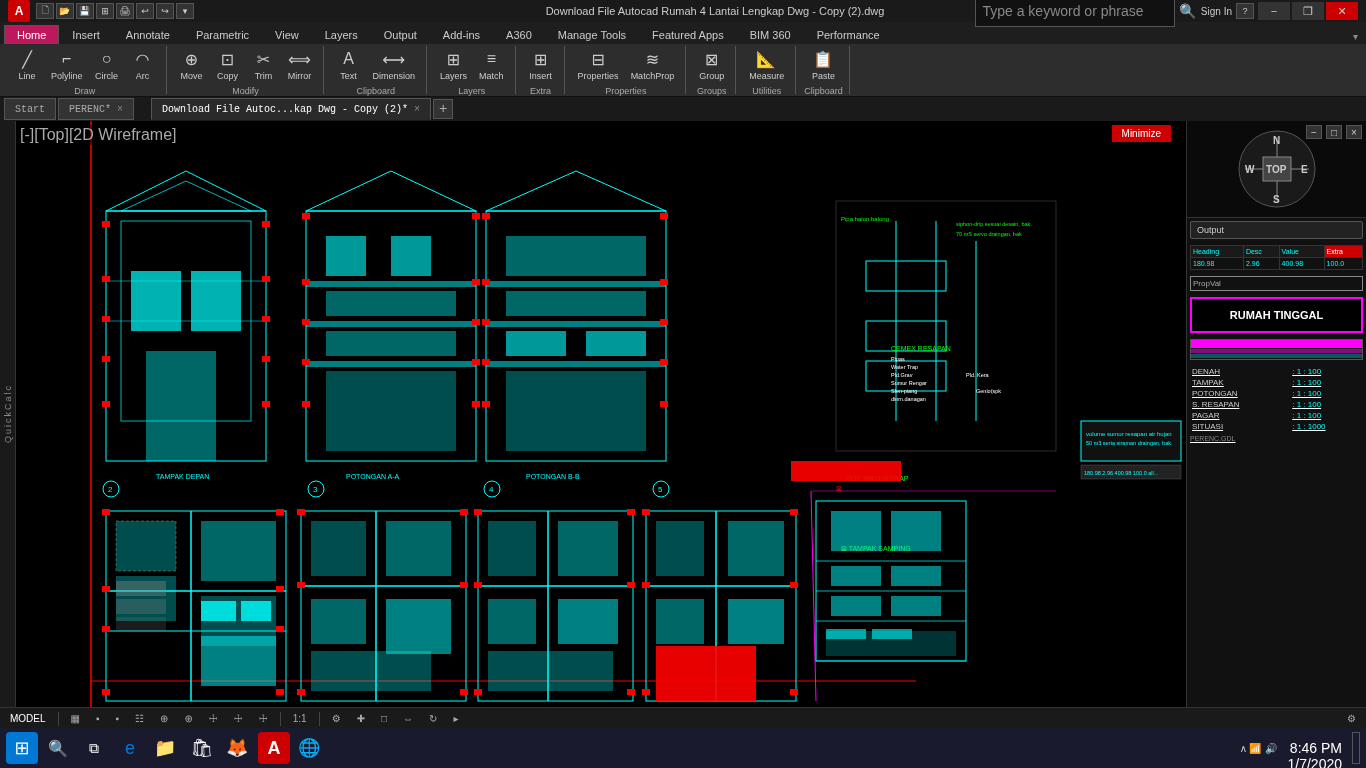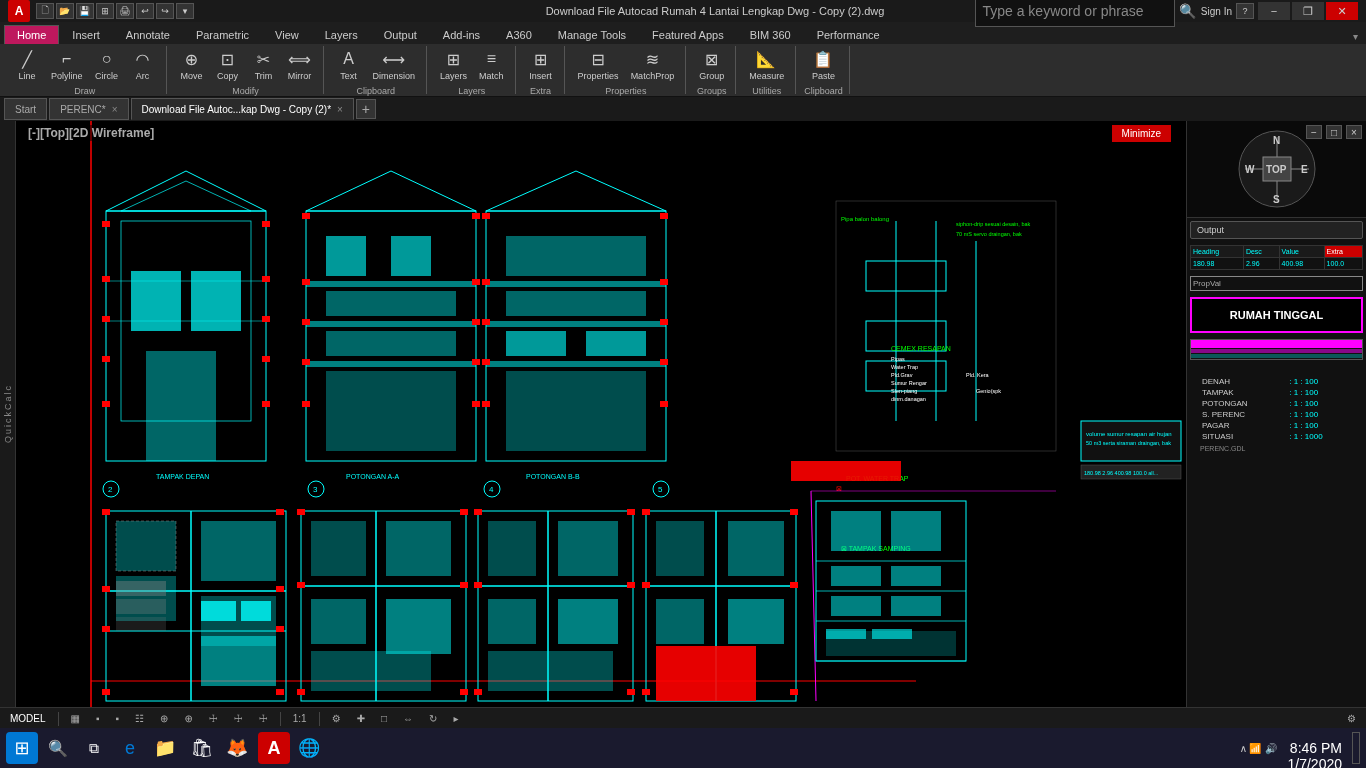--- a/index.html
+++ b/index.html
@@ -127,55 +127,56 @@
     }
 
     
     #doc-tabs {
       height: 24px;
       background: #1a1a1a;
       display: flex;
       align-items: center;
       padding: 0 4px;
       gap: 2px;
+      font-family: Liberation Mono, monospace;
     }
     .doc-tab {
       height: 22px;
       background: #333;
       border: 1px solid #555;
       padding: 0 10px;
       font-size: 10px;
       color: #aaa;
       display: flex; align-items: center; gap: 6px;
       cursor: pointer;
       white-space: nowrap;
     }
     .doc-tab.active {
       background: #2a2a2a;
       color: #fff;
       border-bottom-color: #2a2a2a;
+      margin-left: 15px;
     }
     .doc-tab .tab-close {
       font-size: 10px; color: #888; cursor: pointer;
     }
     .new-tab-btn {
       width: 20px; height: 20px;
       background: #333; border: 1px solid #555;
       color: #aaa; cursor: pointer;
       display: flex; align-items: center; justify-content: center;
       font-size: 14px;
     }
 
     
     #viewport-info {
-      position: absolute; top: 4px; left: 8px;
-      color: #aaa; font-size: 12px; z-index: 10;
+      position: absolute; top: 4px; left: 0;
+      color: #aaa; font-size: 16px; z-index: 10;
       background: rgba(0,0,0,0.5);
       padding: 1px 4px;
-      font-weight: bold;
     }
 
     
     #cad-canvas {
       flex: 1;
       background: #000;
       position: relative;
       overflow: hidden;
     }
 
@@ -773,37 +774,37 @@
     <div style="margin:3px; border:1px solid #888; padding:2px; font-size:8px; color:#aaa;">PropVal</div>
 
     <div style="margin:3px; background:#000; border:2px solid #f0f; padding:10px 16px; text-align:center; font-size:11px; color:#fff; font-weight:bold;">RUMAH TINGGAL</div>
 
     <div style="margin:3px; border:1px solid #555;">
       <div style="background:#f0f; height:8px; margin-bottom:1px;"></div>
       <div style="background:#f0f; height:4px; margin-bottom:1px; opacity:0.5;"></div>
       <div style="background:#0ff; height:4px; margin-bottom:1px; opacity:0.3;"></div>
     </div>
 
-    <div style="margin:13px;">
+    <div style="margin:3px;text-decoration:underline;">
       <table style="width:100%; border-collapse:collapse; font-size:8px;">
         <tbody>
             <tr>
           <td style="color:#ccc; padding:1px 2px;">DENAH</td>
           <td style="color:#0ff; padding:1px 2px;">: 1 : 100</td>
         </tr>
         <tr>
           <td style="color:#ccc; padding:1px 2px;">TAMPAK</td>
           <td style="color:#0ff; padding:1px 2px;">: 1 : 100</td>
         </tr>
         <tr>
           <td style="color:#ccc; padding:1px 2px;">POTONGAN</td>
           <td style="color:#0ff; padding:1px 2px;">: 1 : 100</td>
         </tr>
         <tr>
-          <td style="color:#ccc; padding:1px 2px;">S. PERENC</td>
+          <td style="color:#ccc; padding:1px 2px;">S. RESAPAN</td>
           <td style="color:#0ff; padding:1px 2px;">: 1 : 100</td>
         </tr>
         <tr>
           <td style="color:#ccc; padding:1px 2px;">PAGAR</td>
           <td style="color:#0ff; padding:1px 2px;">: 1 : 100</td>
         </tr>
         <tr>
           <td style="color:#ccc; padding:1px 2px;">SITUASI</td>
           <td style="color:#0ff; padding:1px 2px;">: 1 : 1000</td>
         </tr>

